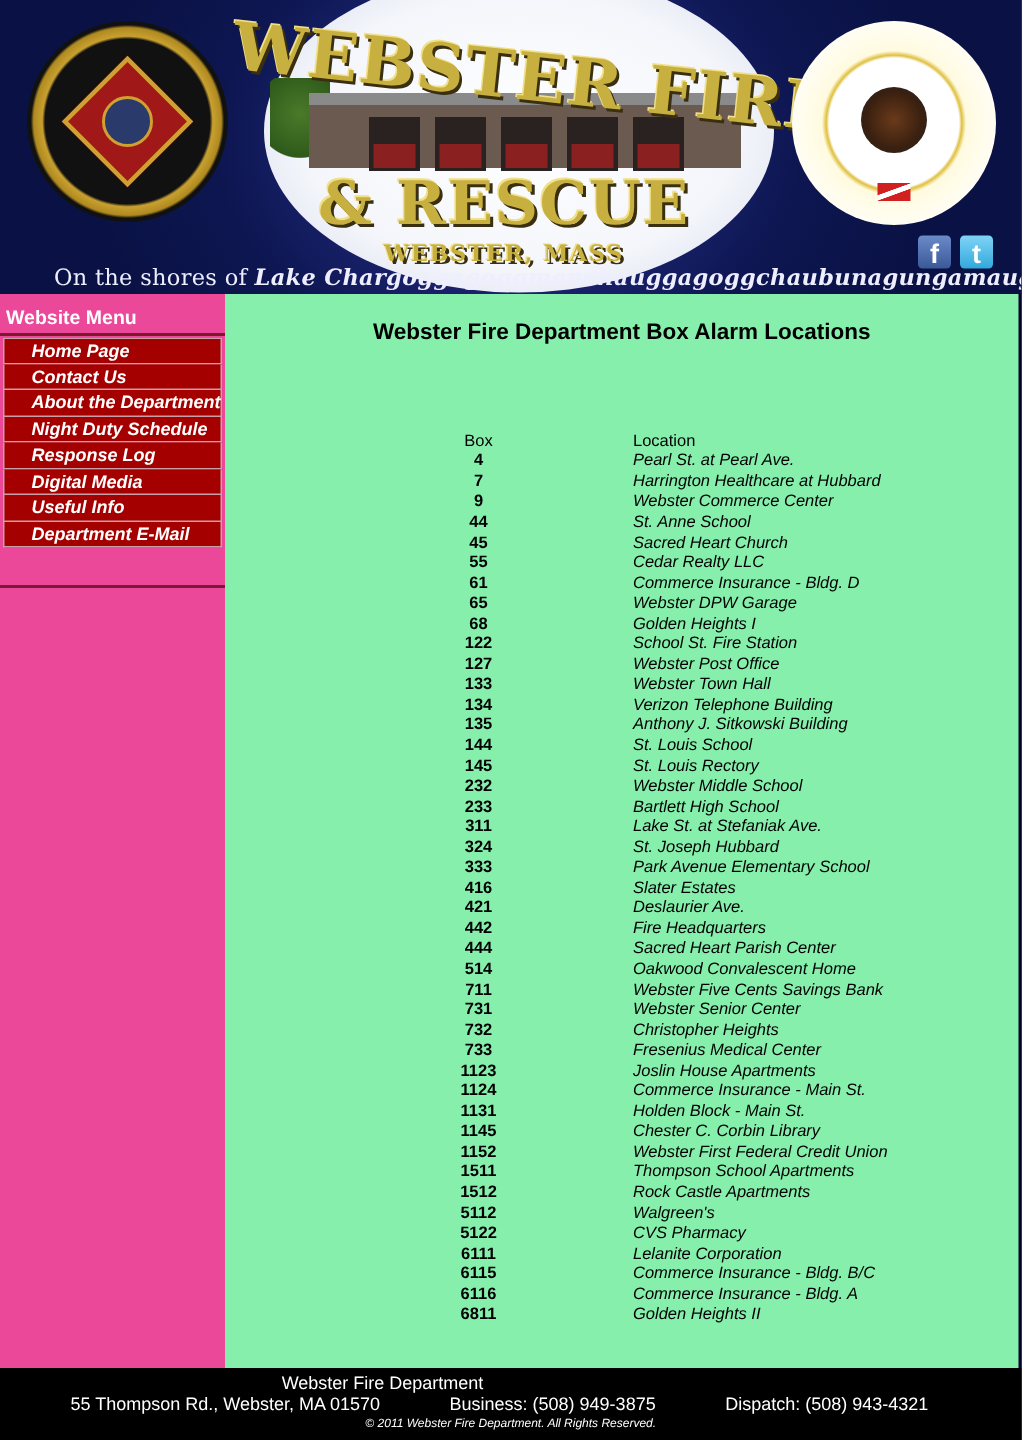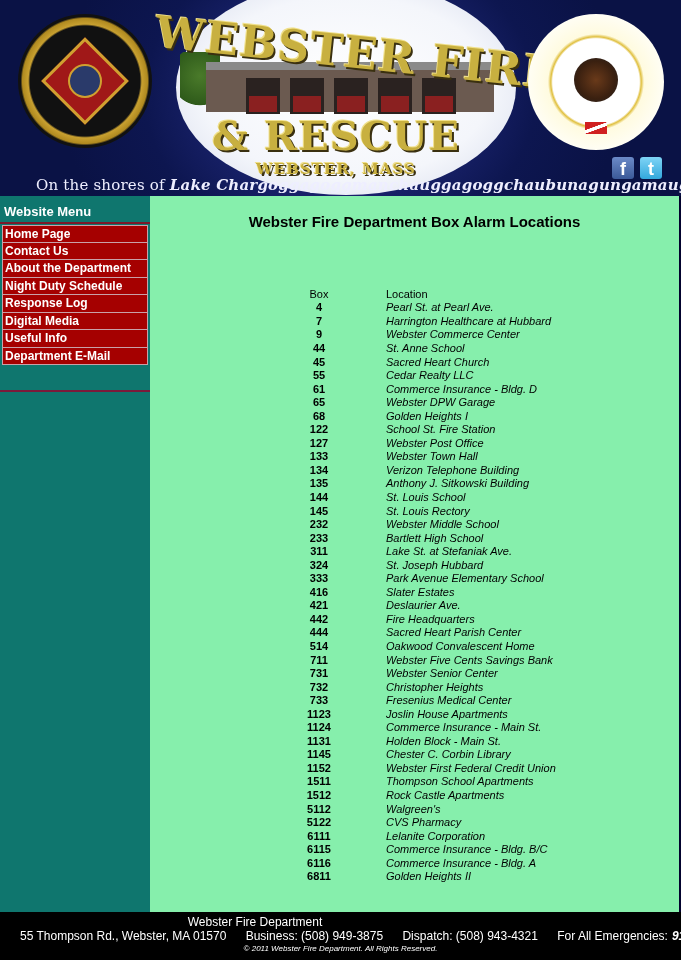--- a/index.html
+++ b/index.html
@@ -27,42 +27,42 @@
   .patch-right { left: 528px; top: 14px; width: 136px; height: 136px; background: radial-gradient(circle, #ffffff 0%, #ffffff 45%, #e0c040 47%, #fffbe0 50%, #fff 82%, #e0b820 84%, #e0b820 90%, #d8d8e8 95%); }
   .patch-right .mascot { position: absolute; left: 46px; top: 44px; width: 44px; height: 44px; border-radius: 50%; background: radial-gradient(circle, #6a3a1a 0%, #3a2010 60%, #222 100%); }
   .patch-right .flag { position: absolute; left: 57px; top: 108px; width: 22px; height: 12px; background: linear-gradient(160deg, #d02020 40%, #fff 42%, #fff 58%, #d02020 60%); }
   .social { position: absolute; top: 157px; width: 22px; height: 22px; border-radius: 3px; color: #fff; font-weight: bold; font-size: 18px; text-align: center; line-height: 24px; }
   .fb { left: 612px; background: linear-gradient(#6b8ac8, #3b5998); }
   .tw { left: 640px; background: linear-gradient(#7fd4f6, #33a8dc); }
   .shores { position: absolute; left: 36px; top: 176px; font-family: "DejaVu Serif", serif; font-size: 15px; color: #eef; white-space: nowrap; letter-spacing: 0.2px; }
   .shores i { font-weight: bold; }
 
   
-  .sidebar { position: absolute; left: 0; top: 196px; width: 150px; height: 716px; background: #0f766e; }
+  .sidebar { position: absolute; left: 0; top: 196px; width: 150px; height: 716px; background: #ec4899; }
   .menu-title { position: absolute; left: 4px; top: 8px; color: #fff; font-weight: bold; font-size: 13px; }
   .menu-rule { position: absolute; left: 0; top: 26px; width: 150px; height: 2px; background: #7a1a2a; }
   .menu { position: absolute; left: 2px; top: 29px; width: 146px; }
-  .menu-item { display: block; height: 17.5px; background: #a50000; border: 1px solid #c9a0a8; border-top: none; color: #fff; font-weight: bold; font-size: 12px; line-height: 16px; padding-left: 2px; cursor: pointer; }
+  .menu-item { display: block; height: 17.5px; background: #a50000; border: 1px solid #c9a0a8; border-top: none; color: #fff; font-weight: bold; font-size: 12px; line-height: 16px; padding-left: 18px; cursor: pointer; font-style: italic; }
   .menu-item:first-child { border-top: 1px solid #c9a0a8; }
   .menu-rule2 { position: absolute; left: 0; top: 194px; width: 150px; height: 2px; background: #7a1a3a; }
 
   
   .content { position: absolute; left: 150px; top: 196px; width: 529px; height: 716px; background: #86efac; }
   .page-title { position: absolute; left: 0; top: 17px; width: 529px; text-align: center; font-weight: bold; font-size: 15px; color: #000; }
   .table { position: absolute; left: 150px; top: 91px; width: 320px; font-size: 11px; color: #000; }
   .row { height: 13.55px; display: flex; align-items: center; }
   .c-box { width: 38px; text-align: center; font-weight: bold; }
-  .c-loc { margin-left: 48px; font-style: italic; white-space: nowrap; }
+  .c-loc { margin-left: 84px; font-style: italic; white-space: nowrap; }
   .hdr .c-loc, .hdr .c-box { font-style: normal; font-weight: normal; }
 
   
   .footer { position: absolute; left: 0; top: 912px; width: 681px; height: 48px; background: #000; color: #fff; text-align: center; }
   .f-name { position: absolute; left: 0; top: 3px; width: 510px; font-weight: normal; font-size: 12px; }
   .f-line { position: absolute; left: 20px; top: 17px; font-size: 12px; white-space: nowrap; word-spacing: 0px; }
-  .f-line span { margin-right: 16px; }
+  .f-line span { margin-right: 16px; margin-left: 27px; }
   .f-line b i { font-weight: bold; }
   .f-copy { position: absolute; left: 0; top: 32px; width: 681px; font-size: 8px; font-style: italic; }
 </style>
 </head>
 <body>
 
 <div class="page">
 
   <header class="banner">
     <div class="photo-oval"></div>

